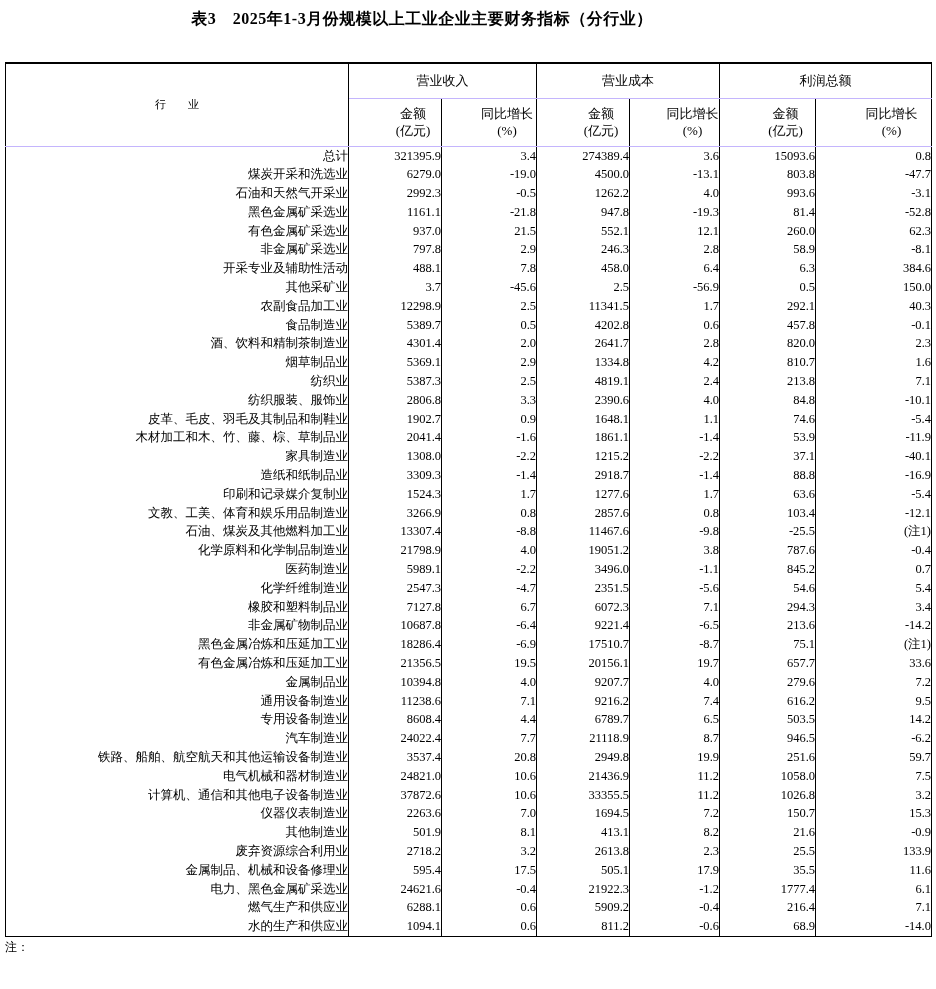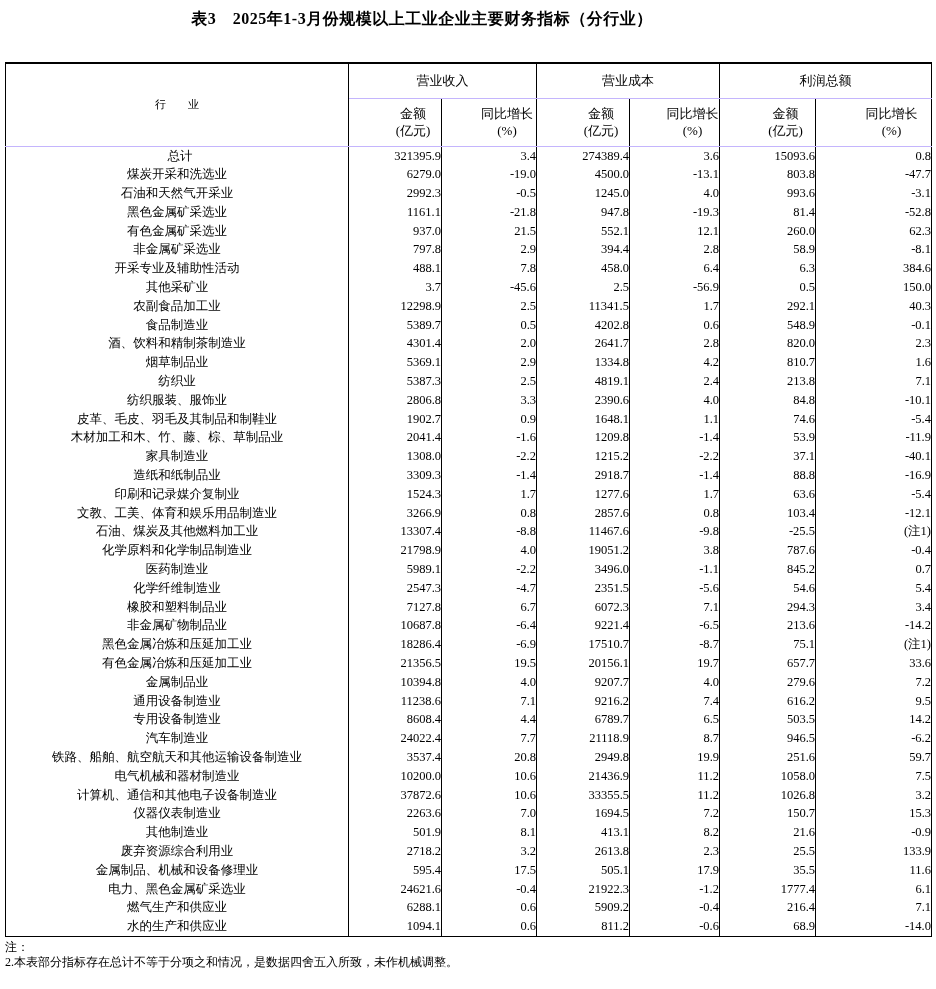--- a/index.html
+++ b/index.html
@@ -36,21 +36,21 @@
     font-weight: normal;
     overflow: hidden;
     white-space: nowrap;
   }
   thead th { border-bottom: 1px solid #c4b5fd; text-align: center; vertical-align: middle; }
   th.grp { height: 35px; font-size: 13px; }
   tr.sub th { height: 48px; font-size: 13px; padding-left: 36px; }
   tr.sub th span { display: block; line-height: 17px; }
   th.industry-h { font-size: 11px; }
   tbody td { height: 18.8px; line-height: 18.8px; }
-  td.industry { text-align: center; padding-left: 17px; }
+  td.industry { text-align: right; padding-left: 17px; }
   tr.total td.industry { padding-left: 6px; }
   td.num { text-align: right; }
   td.c1 { padding-right: 5px; }
   td.c2 { padding-right: 36px; }
   td.c3 { padding-right: 5px; }
   td.c4 { padding-right: 36px; }
   td.c5 { padding-right: 6px; }
   td.c6 { padding-right: 54px; }
   .notes {
     margin: 3px 0 0 5px;
@@ -124,21 +124,21 @@
           <td class="num c2">-19.0</td>
           <td class="num c3">4500.0</td>
           <td class="num c4">-13.1</td>
           <td class="num c5">803.8</td>
           <td class="num c6">-47.7</td>
         </tr>
         <tr>
           <td class="industry">石油和天然气开采业</td>
           <td class="num c1">2992.3</td>
           <td class="num c2">-0.5</td>
-          <td class="num c3">1245.0</td>
+          <td class="num c3">1262.2</td>
           <td class="num c4">4.0</td>
           <td class="num c5">993.6</td>
           <td class="num c6">-3.1</td>
         </tr>
         <tr>
           <td class="industry">黑色金属矿采选业</td>
           <td class="num c1">1161.1</td>
           <td class="num c2">-21.8</td>
           <td class="num c3">947.8</td>
           <td class="num c4">-19.3</td>
@@ -151,21 +151,21 @@
           <td class="num c2">21.5</td>
           <td class="num c3">552.1</td>
           <td class="num c4">12.1</td>
           <td class="num c5">260.0</td>
           <td class="num c6">62.3</td>
         </tr>
         <tr>
           <td class="industry">非金属矿采选业</td>
           <td class="num c1">797.8</td>
           <td class="num c2">2.9</td>
-          <td class="num c3">394.4</td>
+          <td class="num c3">246.3</td>
           <td class="num c4">2.8</td>
           <td class="num c5">58.9</td>
           <td class="num c6">-8.1</td>
         </tr>
         <tr>
           <td class="industry">开采专业及辅助性活动</td>
           <td class="num c1">488.1</td>
           <td class="num c2">7.8</td>
           <td class="num c3">458.0</td>
           <td class="num c4">6.4</td>
@@ -189,21 +189,21 @@
           <td class="num c4">1.7</td>
           <td class="num c5">292.1</td>
           <td class="num c6">40.3</td>
         </tr>
         <tr>
           <td class="industry">食品制造业</td>
           <td class="num c1">5389.7</td>
           <td class="num c2">0.5</td>
           <td class="num c3">4202.8</td>
           <td class="num c4">0.6</td>
-          <td class="num c5">548.9</td>
+          <td class="num c5">457.8</td>
           <td class="num c6">-0.1</td>
         </tr>
         <tr>
           <td class="industry">酒、饮料和精制茶制造业</td>
           <td class="num c1">4301.4</td>
           <td class="num c2">2.0</td>
           <td class="num c3">2641.7</td>
           <td class="num c4">2.8</td>
           <td class="num c5">820.0</td>
           <td class="num c6">2.3</td>
@@ -241,21 +241,21 @@
           <td class="num c2">0.9</td>
           <td class="num c3">1648.1</td>
           <td class="num c4">1.1</td>
           <td class="num c5">74.6</td>
           <td class="num c6">-5.4</td>
         </tr>
         <tr>
           <td class="industry">木材加工和木、竹、藤、棕、草制品业</td>
           <td class="num c1">2041.4</td>
           <td class="num c2">-1.6</td>
-          <td class="num c3">1209.8</td>
+          <td class="num c3">1861.1</td>
           <td class="num c4">-1.4</td>
           <td class="num c5">53.9</td>
           <td class="num c6">-11.9</td>
         </tr>
         <tr>
           <td class="industry">家具制造业</td>
           <td class="num c1">1308.0</td>
           <td class="num c2">-2.2</td>
           <td class="num c3">1215.2</td>
           <td class="num c4">-2.2</td>
@@ -401,21 +401,21 @@
           <td class="industry">铁路、船舶、航空航天和其他运输设备制造业</td>
           <td class="num c1">3537.4</td>
           <td class="num c2">20.8</td>
           <td class="num c3">2949.8</td>
           <td class="num c4">19.9</td>
           <td class="num c5">251.6</td>
           <td class="num c6">59.7</td>
         </tr>
         <tr>
           <td class="industry">电气机械和器材制造业</td>
-          <td class="num c1">10200.0</td>
+          <td class="num c1">24821.0</td>
           <td class="num c2">10.6</td>
           <td class="num c3">21436.9</td>
           <td class="num c4">11.2</td>
           <td class="num c5">1058.0</td>
           <td class="num c6">7.5</td>
         </tr>
         <tr>
           <td class="industry">计算机、通信和其他电子设备制造业</td>
           <td class="num c1">37872.6</td>
           <td class="num c2">10.6</td>
@@ -485,15 +485,14 @@
           <td class="num c3">811.2</td>
           <td class="num c4">-0.6</td>
           <td class="num c5">68.9</td>
           <td class="num c6">-14.0</td>
         </tr>
       </tbody>
   </table>
 
   <div class="notes">
     <div>注：</div>
-    <div>2.本表部分指标存在总计不等于分项之和情况，是数据四舍五入所致，未作机械调整。</div>
   </div>
 </div>
 
 </body></html>

